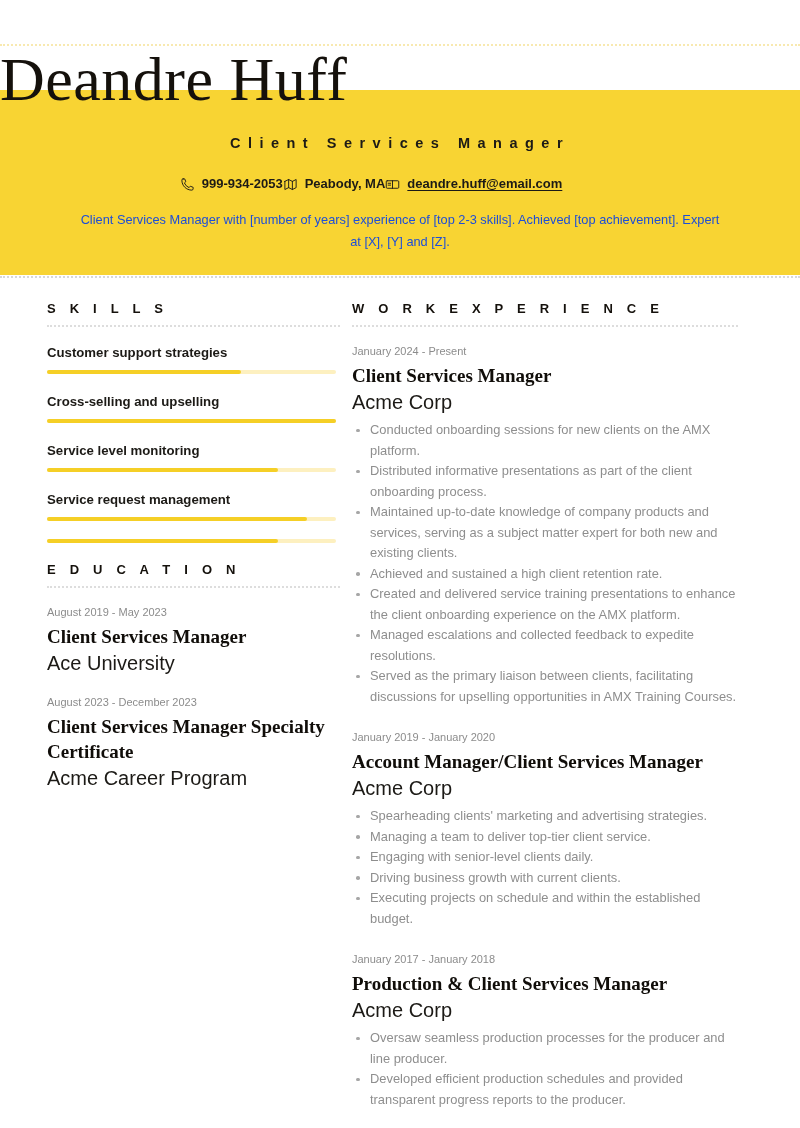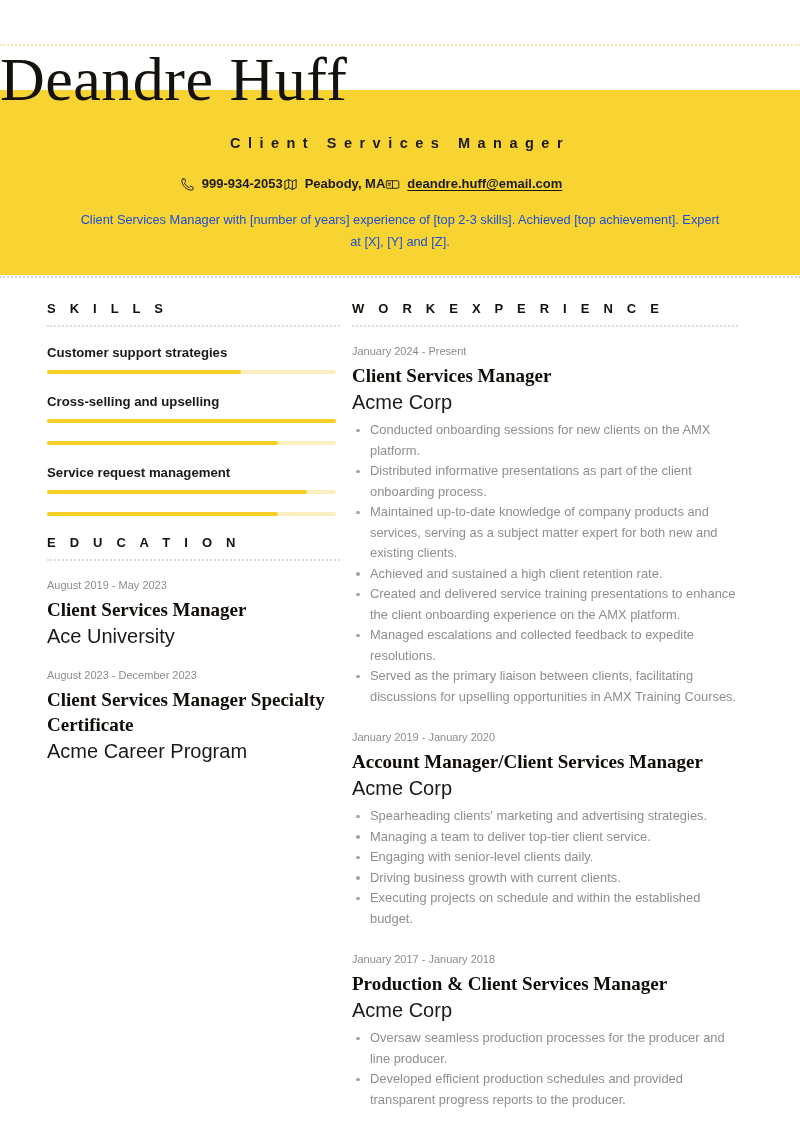--- a/index.html
+++ b/index.html
@@ -293,20 +293,21 @@
                 <div class="skill-fill" style="width: 67%;"></div>
               </div>
             </div>
             <div class="skill">
               <div class="skill-name">Cross-selling and upselling</div>
               <div class="skill-track">
                 <div class="skill-fill" style="width: 100%;"></div>
               </div>
             </div>
             <div class="skill">
+              <div class="skill-name">Service level monitoring</div>
               <div class="skill-track">
                 <div class="skill-fill" style="width: 80%;"></div>
               </div>
             </div>
             <div class="skill">
               <div class="skill-name">Service request management</div>
               <div class="skill-track">
                 <div class="skill-fill" style="width: 90%;"></div>
               </div>
             </div>

